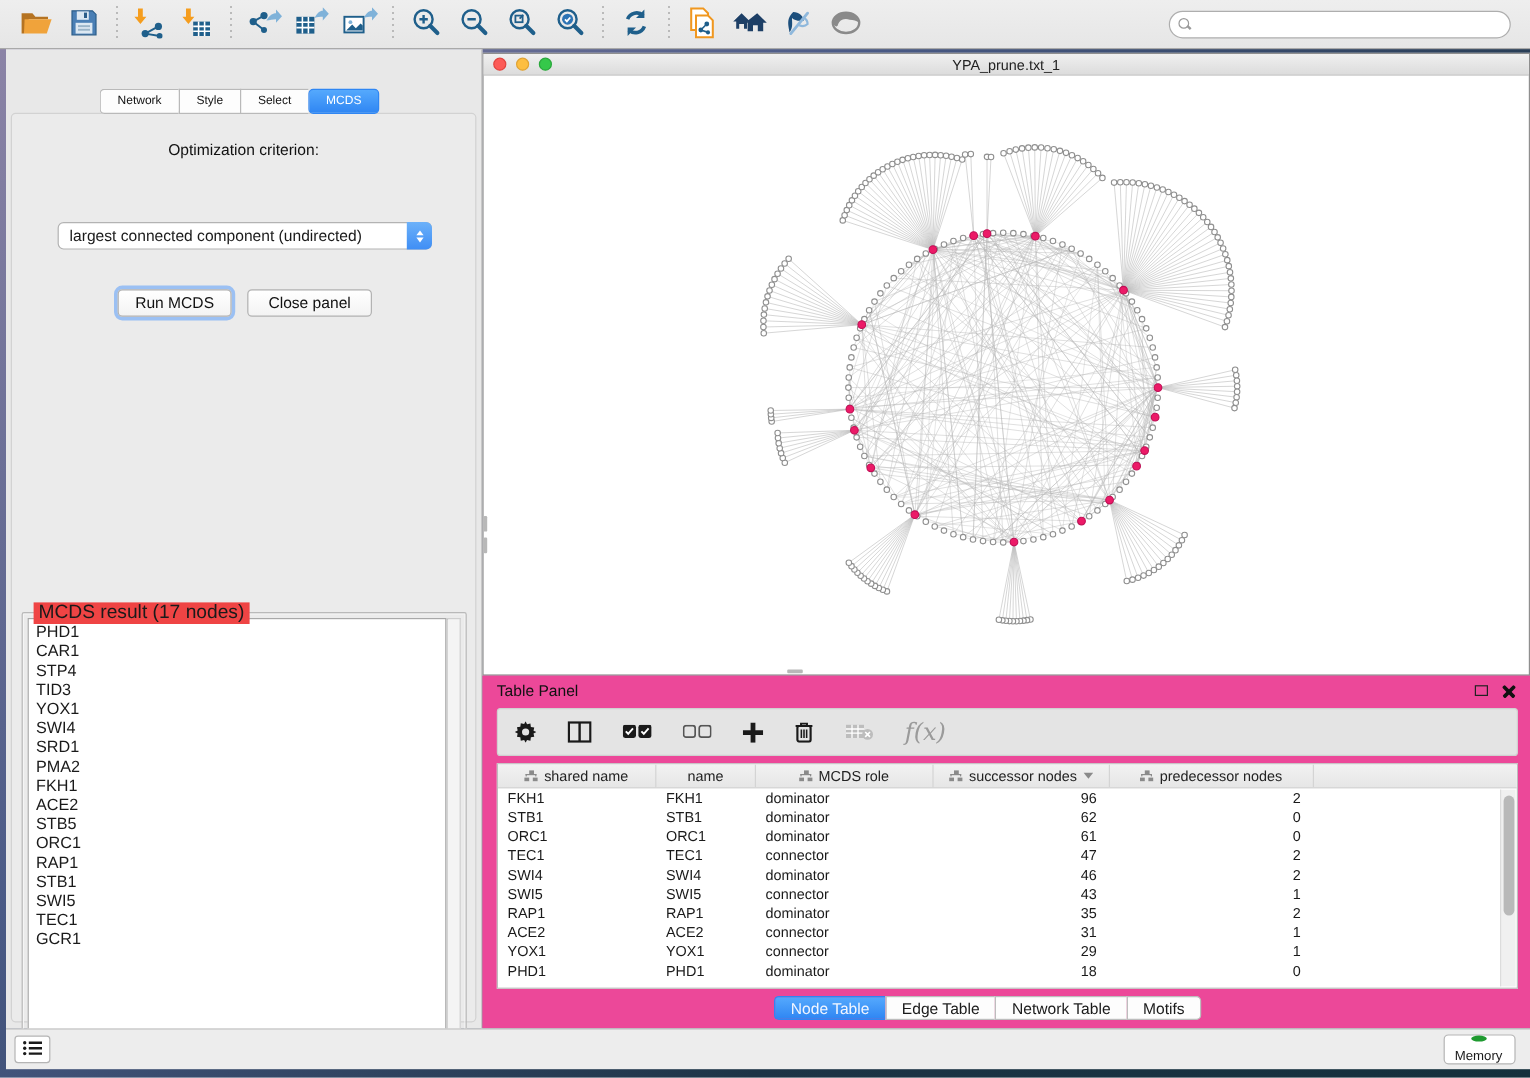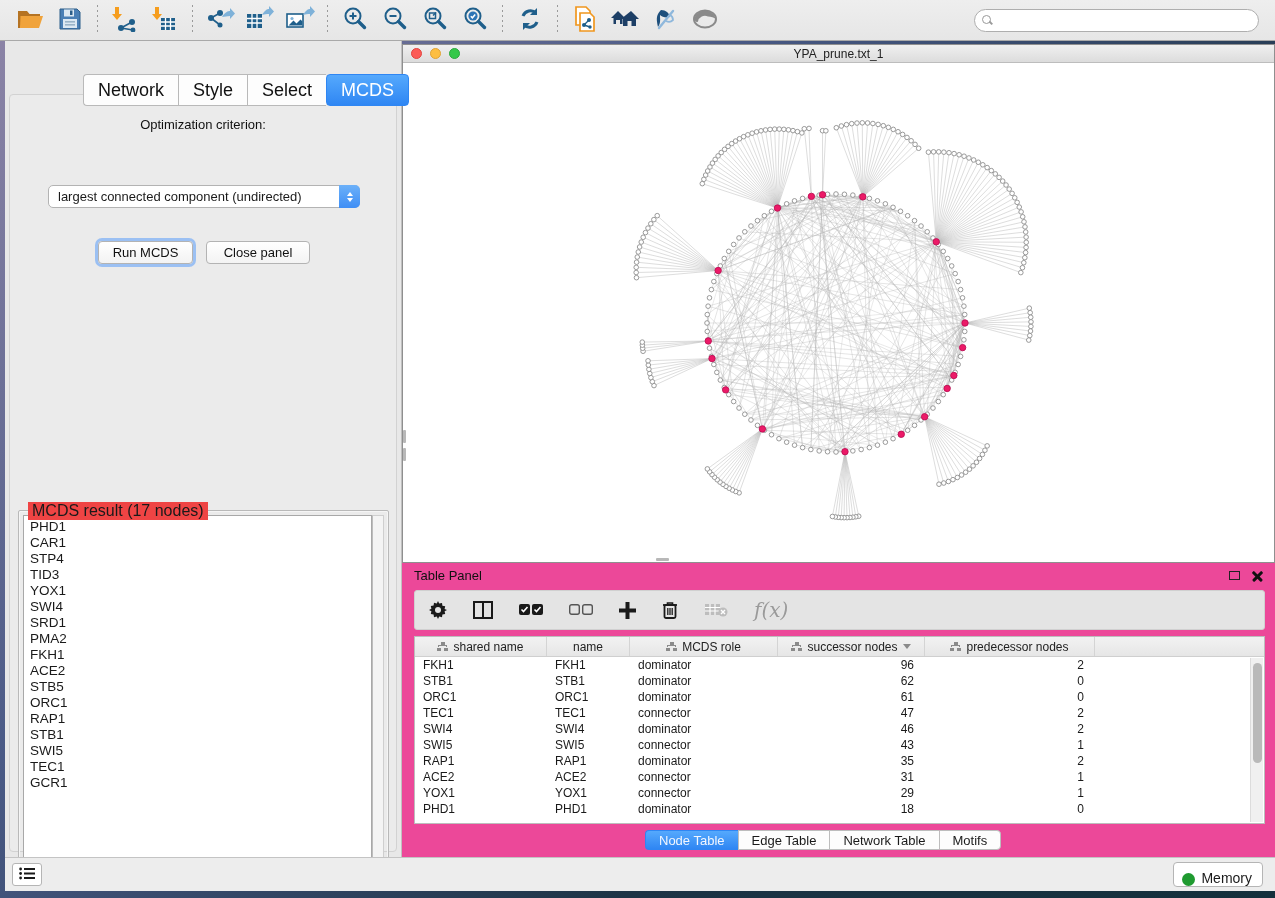--- a/index.html
+++ b/index.html
@@ -38,22 +38,22 @@
   .panel-title { font-size:13px; color:#111; }
   .panel-head .spacer { flex:1; }
   .float-icon { width:11px; height:9px; border:1.5px solid #222; margin-right:12px; }
   .close-icon { width:11px; height:11px; position:relative; }
   .close-icon::before,.close-icon::after { content:""; position:absolute; left:-1px; top:4.5px;
     width:13px; height:2.5px; background:#111; border-radius:1px; }
   .close-icon::before { transform:rotate(45deg); }
   .close-icon::after { transform:rotate(-45deg); }
 
   #cp-tabs { position:absolute; left:78px; top:33px; display:flex; z-index:2; }
-  .cp-tab { height:32px; padding:0 14px; background:#fdfdfd; border:1px solid #b9b9b9;
-    border-right:none; display:flex; align-items:center; font-size:18px; color:#111; }
+  .cp-tab { height:21px; padding:0 14px; background:#fdfdfd; border:1px solid #b9b9b9;
+    border-right:none; display:flex; align-items:center; font-size:10px; color:#111; }
   .cp-tab:first-child { border-radius:4px 0 0 4px; }
   .cp-tab:last-child { border-right:1px solid #b9b9b9; border-radius:0 4px 4px 0; }
   .cp-tab.active { background:linear-gradient(#55a9fd,#2f86f3); color:#fff; border-color:#2f86f3; border-radius:4px; }
 
   #cp-inner { position:absolute; left:4px; top:53px; width:388px; height:758px;
     background:#ebebeb; border:1px solid #d2d2d2; border-radius:4px; }
   #opt-label { text-align:center; margin-top:22px; font-size:13px; color:#111; }
   #opt-select { position:absolute; left:38px; top:90px; width:312px; height:23px; background:#fff;
     border:1px solid #b3b3b3; border-radius:5px; display:flex; align-items:center; }
   #opt-select .val { flex:1; padding-left:9px; font-size:13px; white-space:nowrap; overflow:hidden; }
@@ -128,21 +128,21 @@
   .tp-tab:first-child { border-radius:4px 0 0 4px; }
   .tp-tab:last-child { border-right:1px solid #bdbdbd; border-radius:0 4px 4px 0; }
   .tp-tab.active { background:linear-gradient(#55a9fd,#2f86f3); color:#f2f6ff; border-color:#2f86f3; }
 
   
   #status-bar { position:absolute; left:5px; top:857px; width:1270px; height:34px; background:#ededed;
     border-top:1px solid #c4c4c4; }
   #list-btn { position:absolute; left:7px; top:5px; width:30px; height:23px; background:#fff;
     border:1px solid #b5b5b5; border-radius:3px; display:flex; align-items:center; justify-content:center; }
   #memory-btn { position:absolute; right:12px; top:4px; height:25px; padding:0 10px 0 8px; background:#fff;
-    border:1px solid #b5b5b5; border-radius:4px; display:flex; align-items:flex-end; gap:6px; font-size:14px; }
+    border:1px solid #b5b5b5; border-radius:4px; display:flex; align-items:center; gap:6px; font-size:11px;flex-direction:column; }
   #memory-dot { width:13px; height:13px; border-radius:50%; background:#1f9a30; }
 </style>
 </head>
 <body>
 
 <div id="toolbar">
   <div class="tbtn">
     <span>
       <svg width="28" height="24" viewBox="0 0 28 24">
           <path d="M2 4h9l2.5 3H24v2H8L4 21H2z" fill="#b57322"></path>

